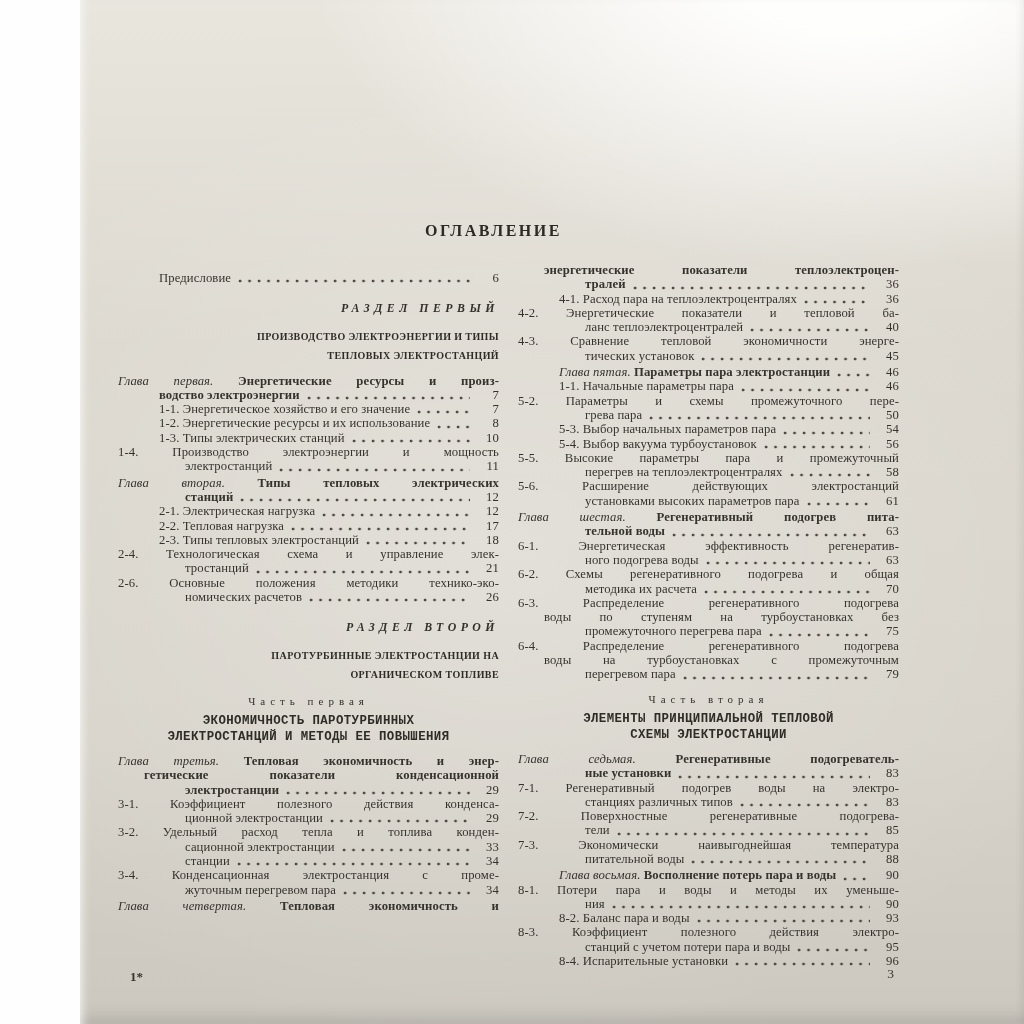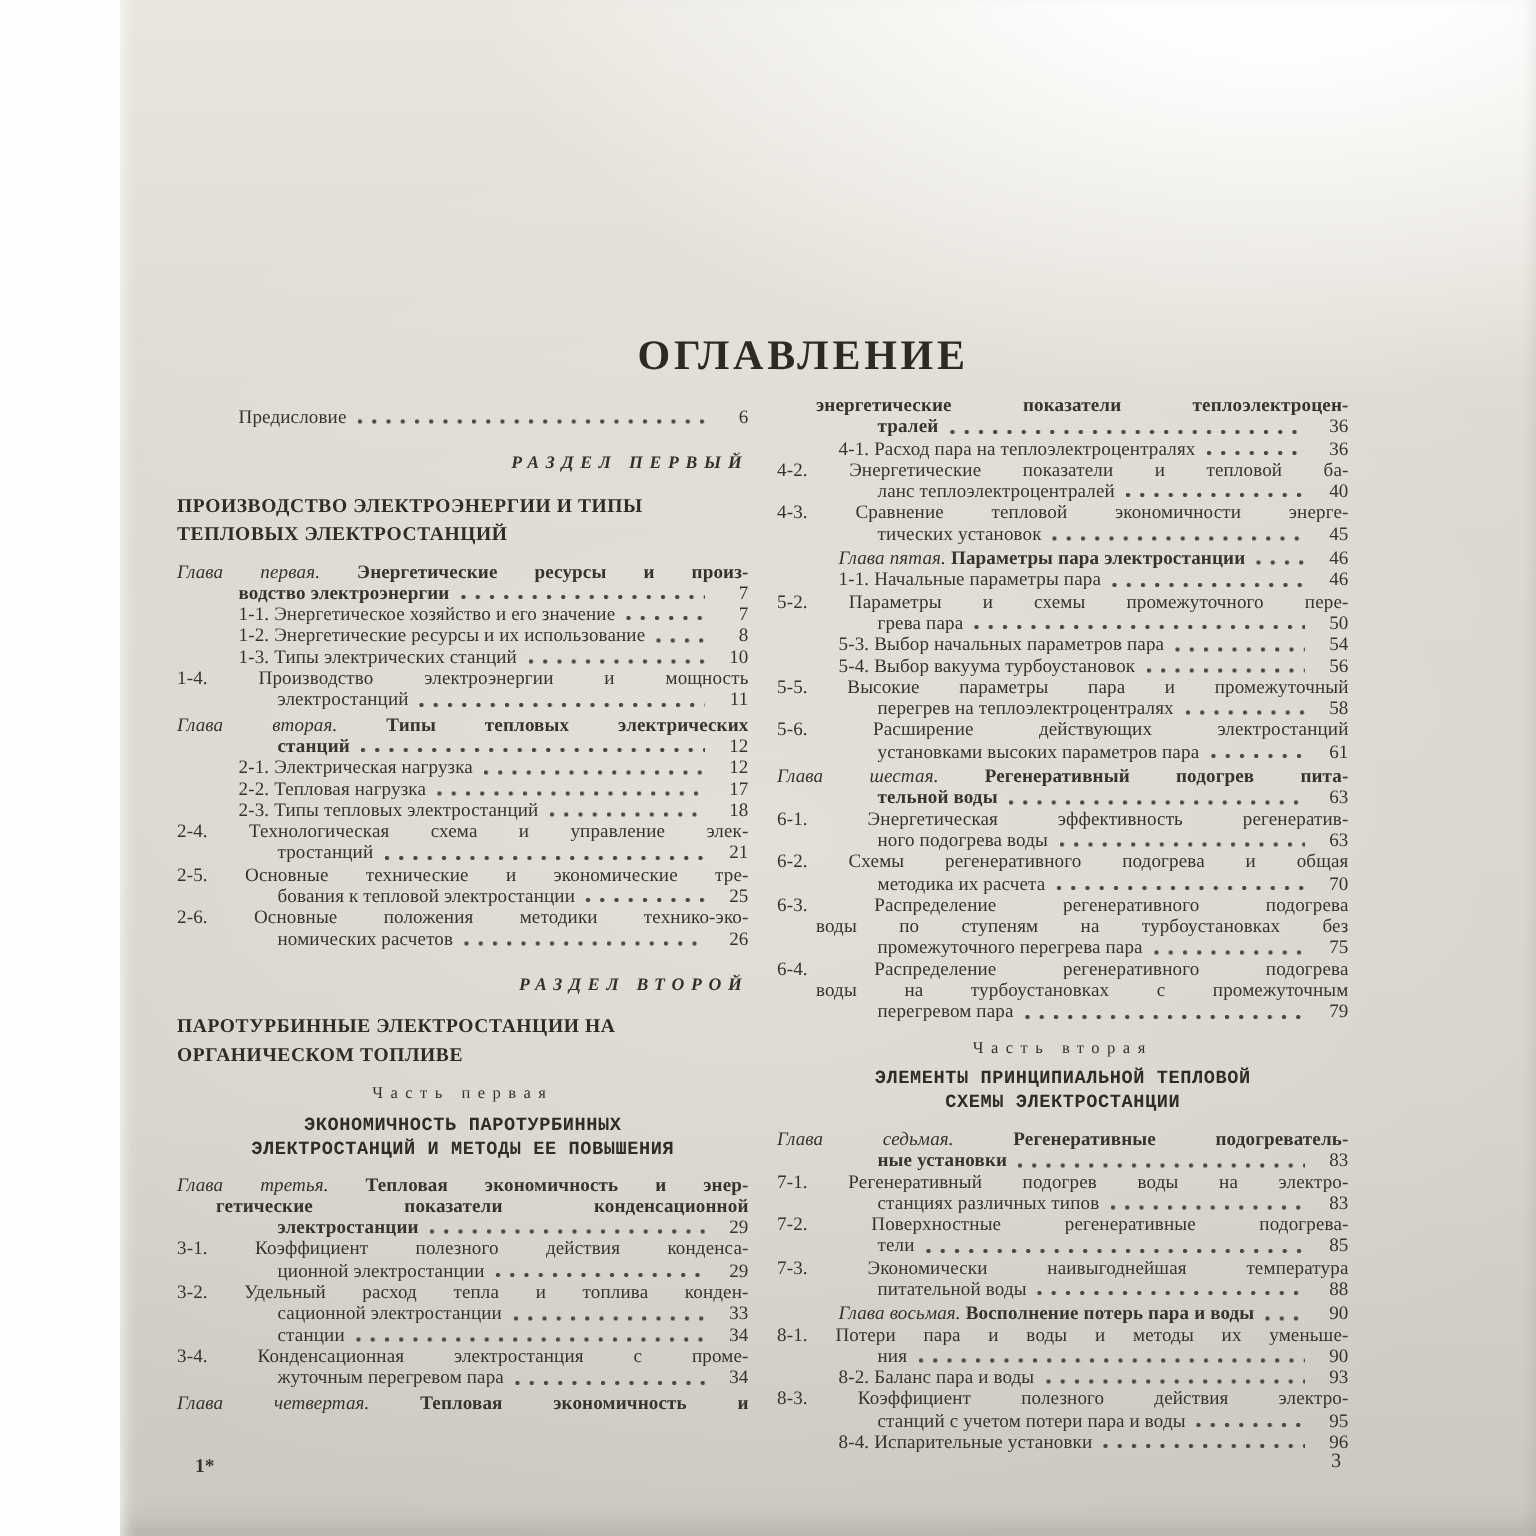--- a/index.html
+++ b/index.html
@@ -12,21 +12,21 @@
   .paper{
     position:absolute;left:80px;top:0;width:944px;height:1024px;
     background:
       radial-gradient(ellipse 760px 430px at 82% -4%, rgba(255,255,255,.95) 18%, rgba(255,255,255,0) 72%),
       radial-gradient(ellipse 900px 700px at 45% 55%, rgba(255,255,255,.25), rgba(0,0,0,0) 70%),
       linear-gradient(180deg,#e9e6de 0%,#dcd8cf 34%,#d7d3ca 72%,#ccc8bf 100%);
     box-shadow: inset 7px 0 10px -5px rgba(255,255,255,.85), inset -4px 0 14px -8px rgba(0,0,0,.12), inset 0 -14px 22px -14px rgba(0,0,0,.22);
   }
   .page-title{
     position:absolute;left:425px;top:222px;
-    font-size:28px;font-weight:bold;letter-spacing:2.5px;color:#2d2a25;
+    font-size:16px;font-weight:bold;letter-spacing:2.5px;color:#2d2a25;
   }
   .col{
     position:absolute;width:381px;
     font-size:12.7px;line-height:14.3px;letter-spacing:.1px;
   }
   #col-left{left:118px;top:271px;}
   #col-right{left:518px;top:263px;}
   .ln{display:block;text-align:justify;}
   .ln.fill{text-align:justify;text-align-last:justify;}
   .ln.last{display:flex;align-items:flex-start;text-align:left;margin-left:41px;}
@@ -42,21 +42,21 @@
   }
   .pg{min-width:26px;text-align:right;white-space:nowrap;}
   .entry{margin:0;}
   .entry.chapter{margin-top:2px;}
   .sec{
     text-align:right;font-style:italic;font-weight:bold;
     letter-spacing:4.5px;font-size:11.8px;
     margin:16px 0 11px;color:#34312b;
   }
   .ttl{
-    text-align:left;font-weight:bold;font-size:13px;
+    text-align:right;font-weight:bold;font-size:10px;
     line-height:19px;letter-spacing:.4px;margin:0 0 9px;color:#2f2c26;
   }
   .part{
     text-align:center;letter-spacing:5px;font-size:11px;
     margin:10px 0 5px;
   }
   .sub{
     text-align:center;font-weight:bold;font-size:12.4px;
     line-height:16px;letter-spacing:.4px;margin:0 0 9px;color:#2f2c26;font-family:Liberation Mono, monospace;
   }
@@ -153,28 +153,20 @@
     </div>
     <div class="entry item">
       <div class="ln fill"><span class="t">2-4. Технологическая схема и управление элек-</span></div>
       <div class="ln ind last">
         <span class="t">тростанций</span>
         <span class="leader"></span>
         <span class="pg">21</span>
       </div>
     </div>
     <div class="entry item">
-      <div class="ln fill"><span class="t">2-5. Основные технические и экономические тре-</span></div>
-      <div class="ln ind last">
-        <span class="t">бования к тепловой электростанции</span>
-        <span class="leader"></span>
-        <span class="pg">25</span>
-      </div>
-    </div>
-    <div class="entry item">
       <div class="ln fill"><span class="t">2-6. Основные положения методики технико-эко-</span></div>
       <div class="ln ind last">
         <span class="t">номических расчетов</span>
         <span class="leader"></span>
         <span class="pg">26</span>
       </div>
     </div>
     <div class="sec">РАЗДЕЛ ВТОРОЙ</div>
     <div class="ttl">
       <div>ПАРОТУРБИННЫЕ ЭЛЕКТРОСТАНЦИИ НА</div>

